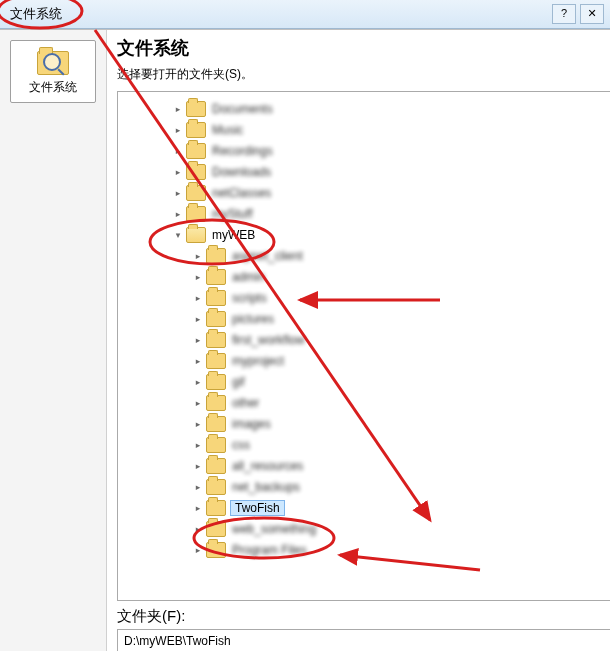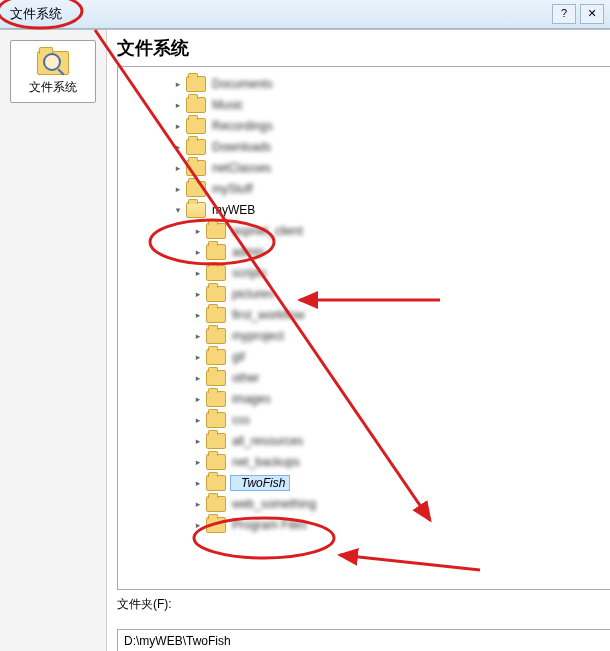--- a/index.html
+++ b/index.html
@@ -230,36 +230,35 @@
   .small-folder.open {
     background: linear-gradient(#fae9a8, #f7d67a);
   }
   .node-label {
     font-size: 12px;
     padding: 1px 2px;
   }
   .node.selected .node-label {
     background: #cde8ff;
     border: 1px solid #7eb4ea;
-    padding: 0 4px 0 10px;
-    font-style: italic;
+    padding: 0 4px 0 4px;
   }
   .blur {
     filter: blur(2.3px);
     opacity: .85;
   }
   .indent1 { padding-left: 20px; }
 
   .bottom-bar {
     padding: 6px 0 0 0;
     margin-right: 0;
   }
   .field-label {
-    font-size: 12px;
-    margin-bottom: 16px;
+    font-size: 15px;
+    margin-bottom: 3px;
   }
   .path-box {
     border: 1px solid #aaa;
     background: #fff;
     height: 22px;
     line-height: 22px;
     padding: 0 6px;
     font-size: 12px;
     border-right: none;
   }
@@ -290,20 +289,21 @@
       <div class="side-icon">
         <div class="folder-glyph"></div>
         <div class="mag"></div>
       </div>
       <div>文件系统</div>
     </div>
   </div>
 
   <div class="main">
     <div class="heading">文件系统</div>
+    <div class="subheading">选择要打开的文件夹(S)。</div>
 
     <div class="tree-pane">
       <div class="tree" id="tree-root">
           <div class="node">
             <span class="expander">▸</span>
             <span class="small-folder"></span>
             <span class="node-label blur">Documents</span>
           </div>
           <div class="node">
             <span class="expander">▸</span>

